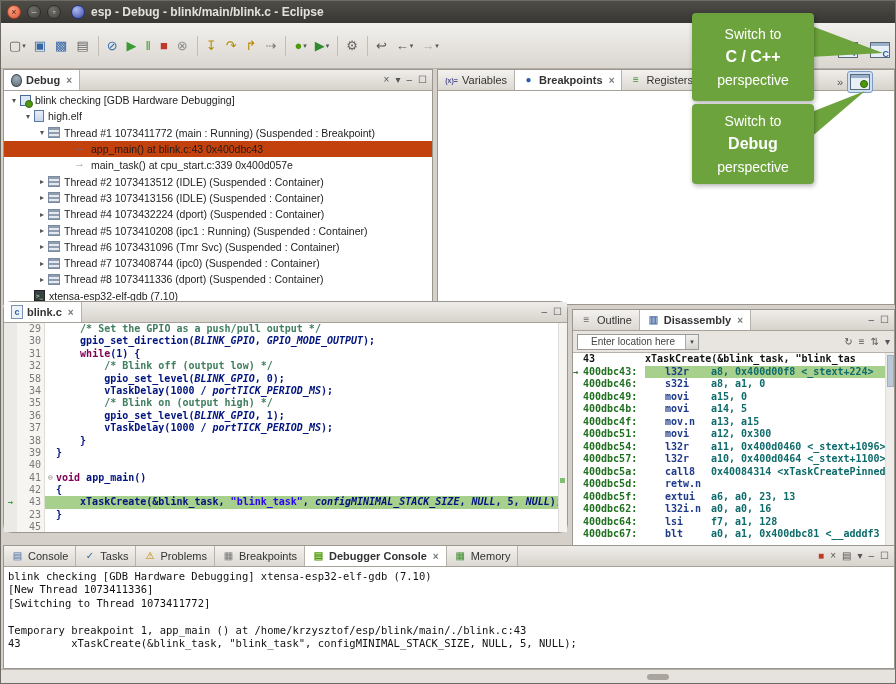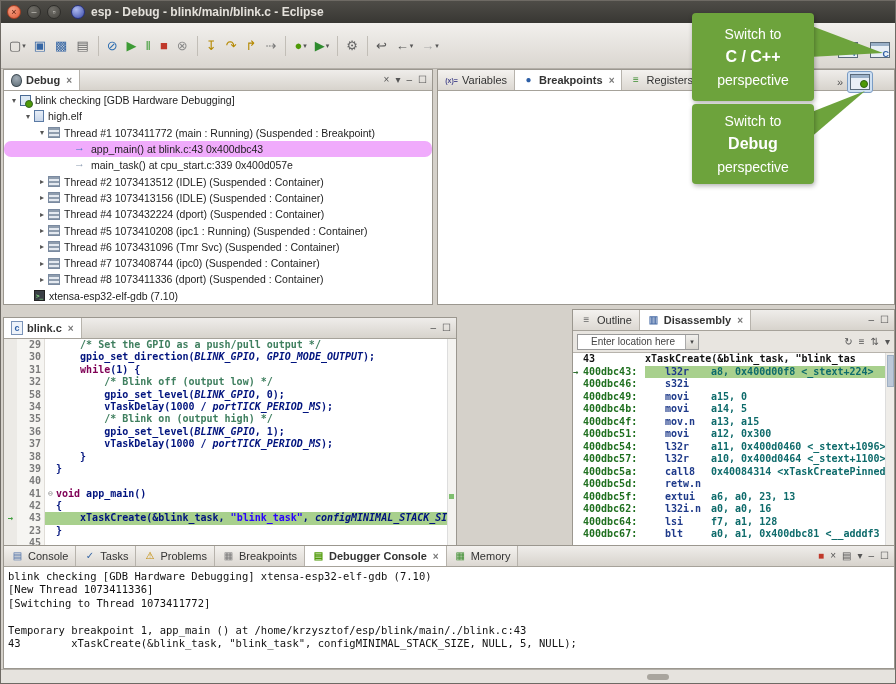--- a/index.html
+++ b/index.html
@@ -31,21 +31,21 @@
   .persp{width:18px;height:14px;border:1px solid #5a6a7a;background:#e9eff6;position:relative;display:inline-block;}
   .persp::before{content:"";position:absolute;left:0;top:0;right:0;height:3px;background:#9ab0c8;}
   .persp-cpp::after{content:"C";position:absolute;right:0px;bottom:-2px;font:bold 9px "Liberation Sans",sans-serif;color:#2d5fa6;}
   .persp-open::after{content:"+";position:absolute;right:0px;bottom:-2px;font:bold 10px "Liberation Sans",sans-serif;color:#2d5fa6;}
   .persp-debug::after{content:"";position:absolute;right:1px;bottom:1px;width:6px;height:6px;border-radius:50%;background:#4e9a06;border:1px solid #2f6310;}
   .chev{font-size:11px;color:#555;cursor:pointer;}
   
   .panel{position:absolute;background:#fff;border:1px solid #9b978f;box-sizing:border-box;}
   .panel-debug{left:2px;top:68px;width:430px;height:236px;}
   .panel-right{left:436px;top:68px;width:458px;height:236px;}
-  .panel-editor{left:2px;top:316px;width:454px;height:232px;}
+  .panel-editor{left:2px;top:300px;width:565px;height:232px;border-radius:9px;}
   .panel-disasm{left:571px;top:308px;width:323px;height:252px;}
   .panel-console{left:2px;top:544px;width:892px;height:124px;}
   .tabbar{position:absolute;left:0;right:0;top:0;height:21px;display:flex;align-items:stretch;
     background:linear-gradient(#efedea,#d7d3cc);border-bottom:1px solid #a6a29a;box-sizing:border-box;}
   .tabs{display:flex;flex:1;overflow:hidden;}
   .tab{display:inline-flex;align-items:center;padding:0 7px;font-size:11px;color:#333;white-space:nowrap;
     background:linear-gradient(#f4f2ef,#dcd8d2);border-right:1px solid #b7b3ac;cursor:pointer;box-sizing:border-box;}
   .tab.active{background:#fff;font-weight:bold;}
   .tab.clip{max-width:30px;overflow:hidden;padding-right:0;}
   .tab-close{margin-left:6px;font-size:10px;color:#777;}
@@ -69,39 +69,39 @@
   .i-dbgcon::before{content:"▤";color:#4e9a06;}
   .i-memory::before{content:"▦";color:#3c8d2f;}
   .i-bug{width:9px;height:11px;border-radius:50% 50% 45% 45%;
     background:radial-gradient(circle at 50% 30%,#a3aeb7,#5e6d77);border:1px solid #3e4a52;}
   .i-cfile{width:10px;height:12px;background:#eef3fa;border:1px solid #7a93b8;color:#2d5fa6;
     font:bold 9px/12px "Liberation Sans",sans-serif;}
   .i-cfile::before{content:"c";}
   
   .tree{padding-top:1px;}
   .tree-row{display:flex;align-items:center;height:16.3px;font-size:10.5px;white-space:nowrap;cursor:default;}
-  .tree-row.selected{background:#f0abfc;border-radius:7px;}
+  .tree-row.selected{background:#c2410c;}
   .arrow{width:12px;font-size:8px;color:#555;text-align:center;flex:none;}
   .ticon{width:13px;height:12px;margin-right:4px;position:relative;flex:none;box-sizing:border-box;display:inline-block;}
   .i-target{border:1px solid #4a6a94;background:#dce8f4;width:11px;height:11px;}
   .i-target::after{content:"";position:absolute;right:-3px;bottom:-3px;width:6px;height:6px;border-radius:50%;background:#4e9a06;border:1px solid #33661f;}
   .i-elf{width:10px;height:12px;background:linear-gradient(#e8eef7,#c9d7ea);border:1px solid #5a7aa4;}
   .i-thread{width:12px;height:11px;background:repeating-linear-gradient(180deg,#8f9dae 0 2px,#e4e9f0 2px 4px);border:1px solid #7a8aa0;}
   .i-frame-top::before{content:"→";font-weight:bold;color:#3c78c0;position:absolute;top:-2px;left:0;font-size:11px;}
   .i-frame::before{content:"→";font-weight:bold;color:#8a9ab0;position:absolute;top:-2px;left:0;font-size:11px;}
   .i-gdb{width:11px;height:11px;background:#3a3f45;border:1px solid #222;}
   .i-gdb::after{content:">_";position:absolute;left:1px;top:1px;font:bold 6px "DejaVu Sans Mono",monospace;color:#88e088;}
   .tlabel{color:#1d1d1d;}
   
   .bp-content{position:relative;}
   
   .ed-content{font:bold 10px/12.4px "DejaVu Sans Mono",monospace;}
   .eline{display:flex;height:12.4px;}
   .gut-mark{width:13px;flex:none;background:#eceae6;color:#3f9e3f;font-size:9px;text-align:center;}
-  .lnum{width:24px;flex:none;background:#f6f5f2;color:#7a7a7a;text-align:right;padding-right:3px;font-weight:bold;border-right:1px solid #e0ddd8;}
+  .lnum{width:24px;flex:none;background:#f6f5f2;color:#7a7a7a;text-align:right;padding-right:3px;font-weight:normal;border-right:1px solid #e0ddd8;}
   .fold{width:11px;flex:none;color:#888;font-size:8px;text-align:center;font-weight:normal;}
   .code{flex:1;white-space:pre;}
   .eline.current .code,.eline.current .fold{background:#a8d08d;}
   .seg-c{color:#00137e;}
   .seg-m{color:#3f7f5f;}
   .seg-s{color:#2a00ff;}
   .seg-k{color:#7f0055;}
   .seg-i{color:#00137e;font-style:italic;}
   .ann-col{position:absolute;right:0;top:21px;bottom:0;width:8px;background:#f4f3f0;border-left:1px solid #ddd;}
   .ann-col::after{content:"";position:absolute;left:1px;top:74%;width:5px;height:5px;background:#7fbf6f;}
@@ -607,20 +607,21 @@
           <span class="dmark">→</span>
           <span class="daddr">400dbc43:</span>
           <span class="dmnem">l32r</span>
           <span class="dargs">a8, 0x400d00f8 &lt;_stext+224&gt;</span>
         </div>
 
         <div class="drow">
           <span class="dmark"></span>
           <span class="daddr">400dbc46:</span>
           <span class="dmnem">s32i</span>
+          <span class="dargs">a8, a1, 0</span>
         </div>
 
         <div class="drow">
           <span class="dmark"></span>
           <span class="daddr">400dbc49:</span>
           <span class="dmnem">movi</span>
           <span class="dargs">a15, 0</span>
         </div>
 
         <div class="drow">

